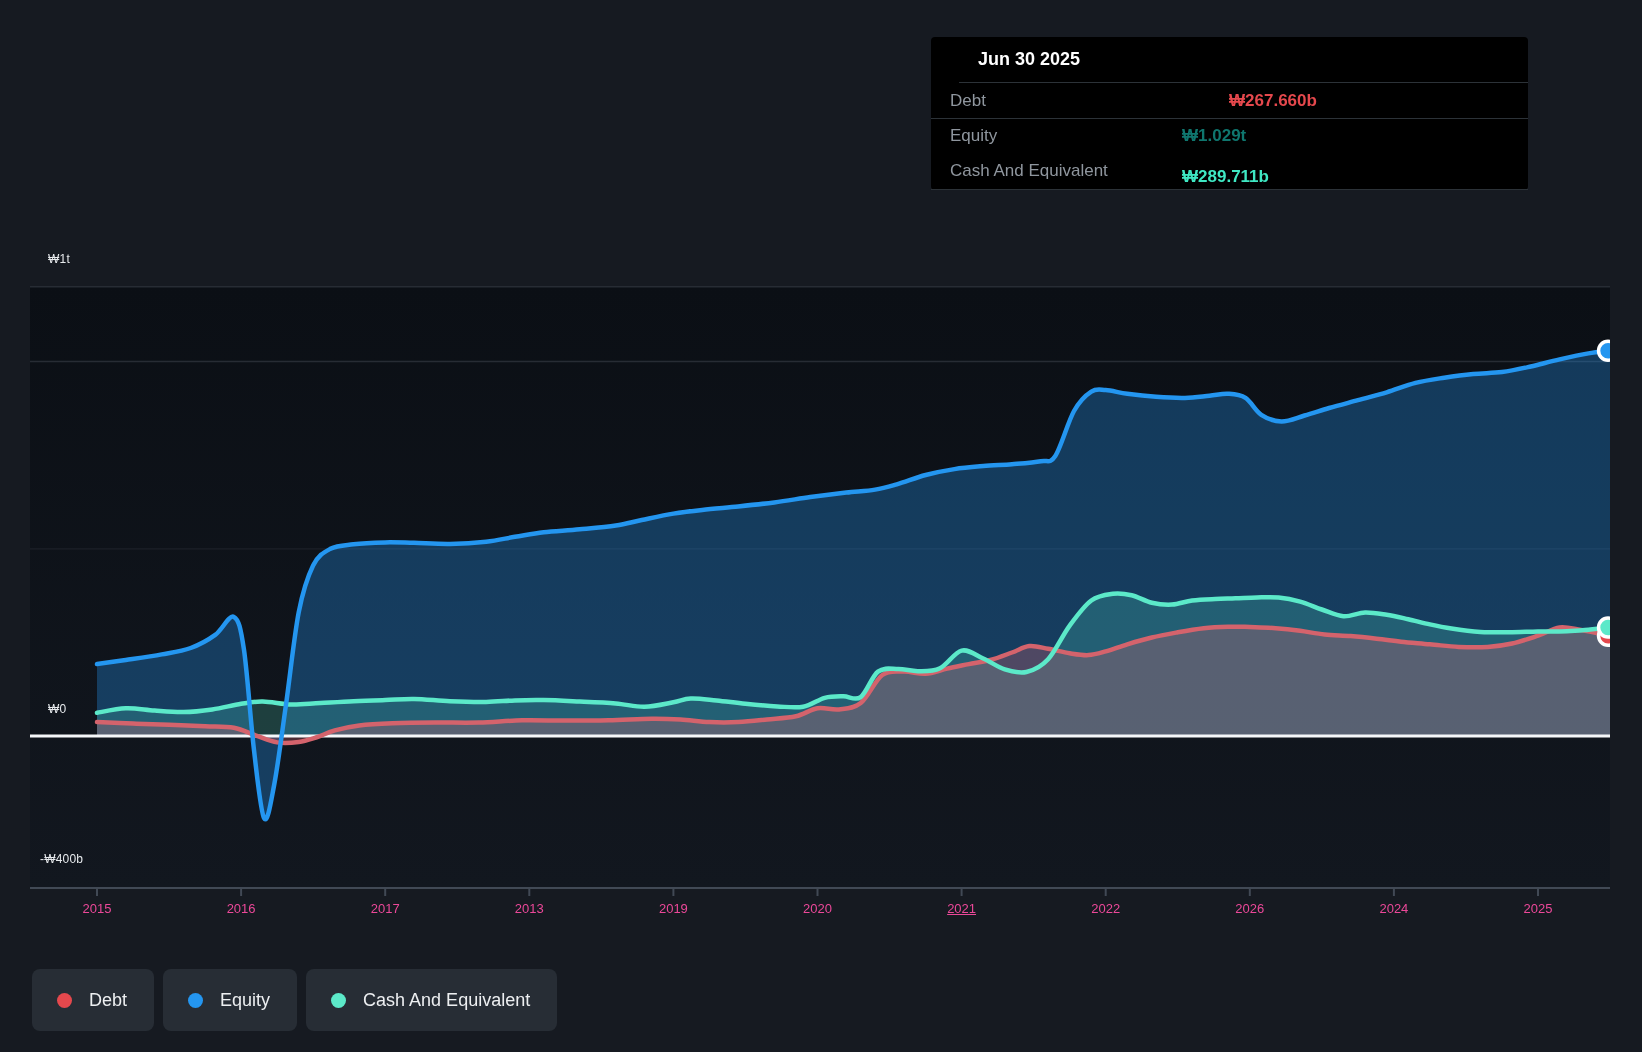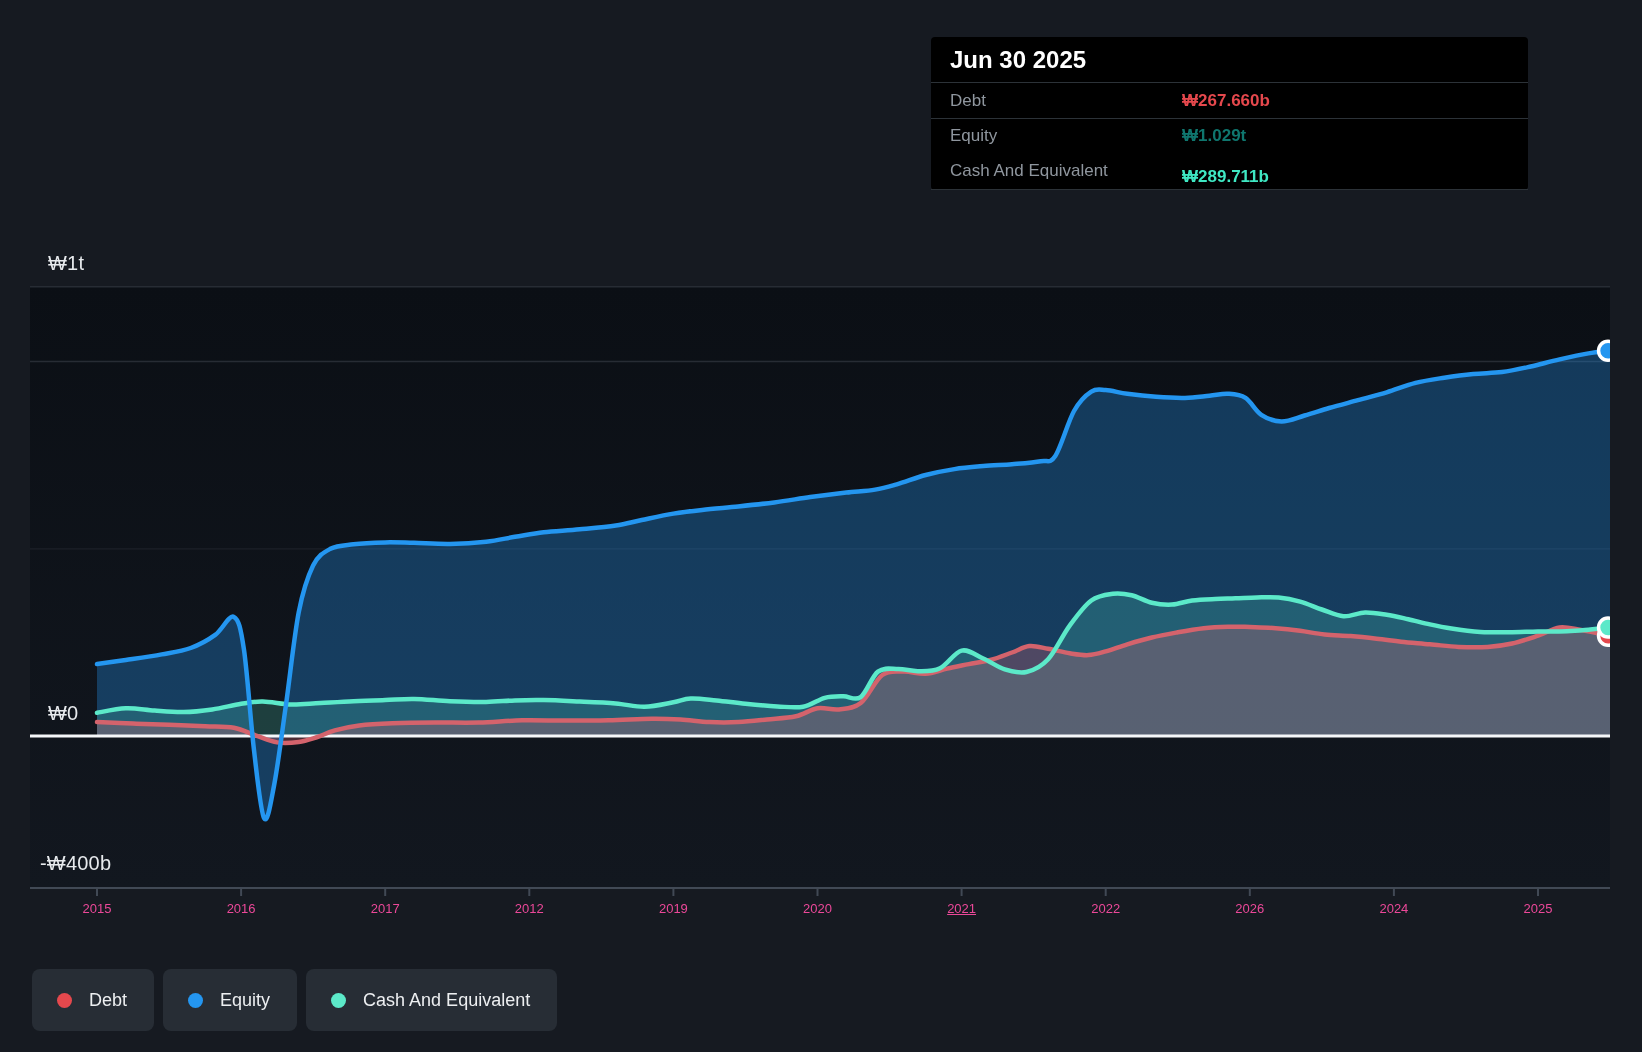--- a/index.html
+++ b/index.html
@@ -4,35 +4,35 @@
 <style>
   html,body { margin:0; padding:0; }
   body {
     width:1642px; height:1052px; position:relative; overflow:hidden;
     background:#161a21;
     font-family:"Liberation Sans","DejaVu Sans",sans-serif;
     color:#e8ebee;
   }
   #chart-svg { position:absolute; left:0; top:0; }
 
-  .ylabel { position:absolute; font-size:20px; color:#e7eaed; letter-spacing:.2px; }
+  .ylabel { position:absolute; font-size:12px; color:#e7eaed; letter-spacing:.2px; }
   #ylab-top  { left:48px; top:252px; }
   #ylab-zero { left:48px; top:702px; }
   #ylab-neg  { left:40px; top:852px; }
 
   .xlabel { position:absolute; top:901px; font-size:13px; color:#ec4899; transform:translateX(-50%); }
 
   
   #tooltip {
     position:absolute; left:931px; top:37px; width:597px;
     background:#000; border-radius:4px; font-size:17px;
   }
   .trow { display:flex; align-items:center; padding:0 20px 0 19px; border-bottom:1px solid #2c3238; }
   .trow.noline { border-bottom:none; }
-  .t-title { height:45px; font-size:24px; font-weight:bold; color:#ffffff; }
+  .t-title { height:45px; font-size:18px; font-weight:bold; color:#ffffff;margin-left:28px; }
   .t-label { flex:0 0 232px; color:#8f969e; }
   .t-value { font-weight:bold; }
   .row-debt  { height:35px; }
   .row-equity{ height:33px; }
   .row-ratio { height:35px; }
   .row-cash  { height:37px; }
   .ratio-pct { font-weight:bold; color:#ffffff; }
   .ratio-lbl { color:#8f969e; margin-left:7px; }
 
   
@@ -88,35 +88,35 @@
   </svg>
 
 <div class="ylabel" id="ylab-top">₩1t</div>
 <div class="ylabel" id="ylab-zero">₩0</div>
 <div class="ylabel" id="ylab-neg">-₩400b</div>
 
 <div id="xlabels">
     <div class="xlabel" style="left: 97px;">2015</div>
     <div class="xlabel" style="left: 241.1px;">2016</div>
     <div class="xlabel" style="left: 385.2px;">2017</div>
-    <div class="xlabel" style="left: 529.3px;">2012</div>
+    <div class="xlabel" style="left: 529.3px;">2013</div>
     <div class="xlabel" style="left: 673.4px;">2019</div>
     <div class="xlabel" style="left: 817.5px;">2020</div>
     <div class="xlabel" style="left: 961.6px; text-decoration: underline;">2021</div>
     <div class="xlabel" style="left: 1105.7px;">2022</div>
     <div class="xlabel" style="left: 1249.8px;">2026</div>
     <div class="xlabel" style="left: 1393.9px;">2024</div>
     <div class="xlabel" style="left: 1538px;">2025</div>
   </div>
 
 <div id="tooltip">
   <div class="trow t-title">Jun 30 2025</div>
   <div class="trow row-debt">
     <span class="t-label">Debt</span>
-    <span class="t-value" id="tv-debt" style="color: rgb(229, 72, 77);">₩267.660b</span>
+    <span class="t-value" id="tv-debt" style="color: rgb(229, 72, 77); margin-left: 47px;">₩267.660b</span>
   </div>
   <div class="trow row-equity noline">
     <span class="t-label">Equity</span>
     <span class="t-value" id="tv-equity" style="color: #0f766e;">₩1.029t</span>
   </div>
   <div class="trow row-cash">
     <span class="t-label">Cash And Equivalent</span>
     <span class="t-value" id="tv-cash" style="color: rgb(63, 232, 195); margin-top: 12px;">₩289.711b</span>
   </div>
 </div>

